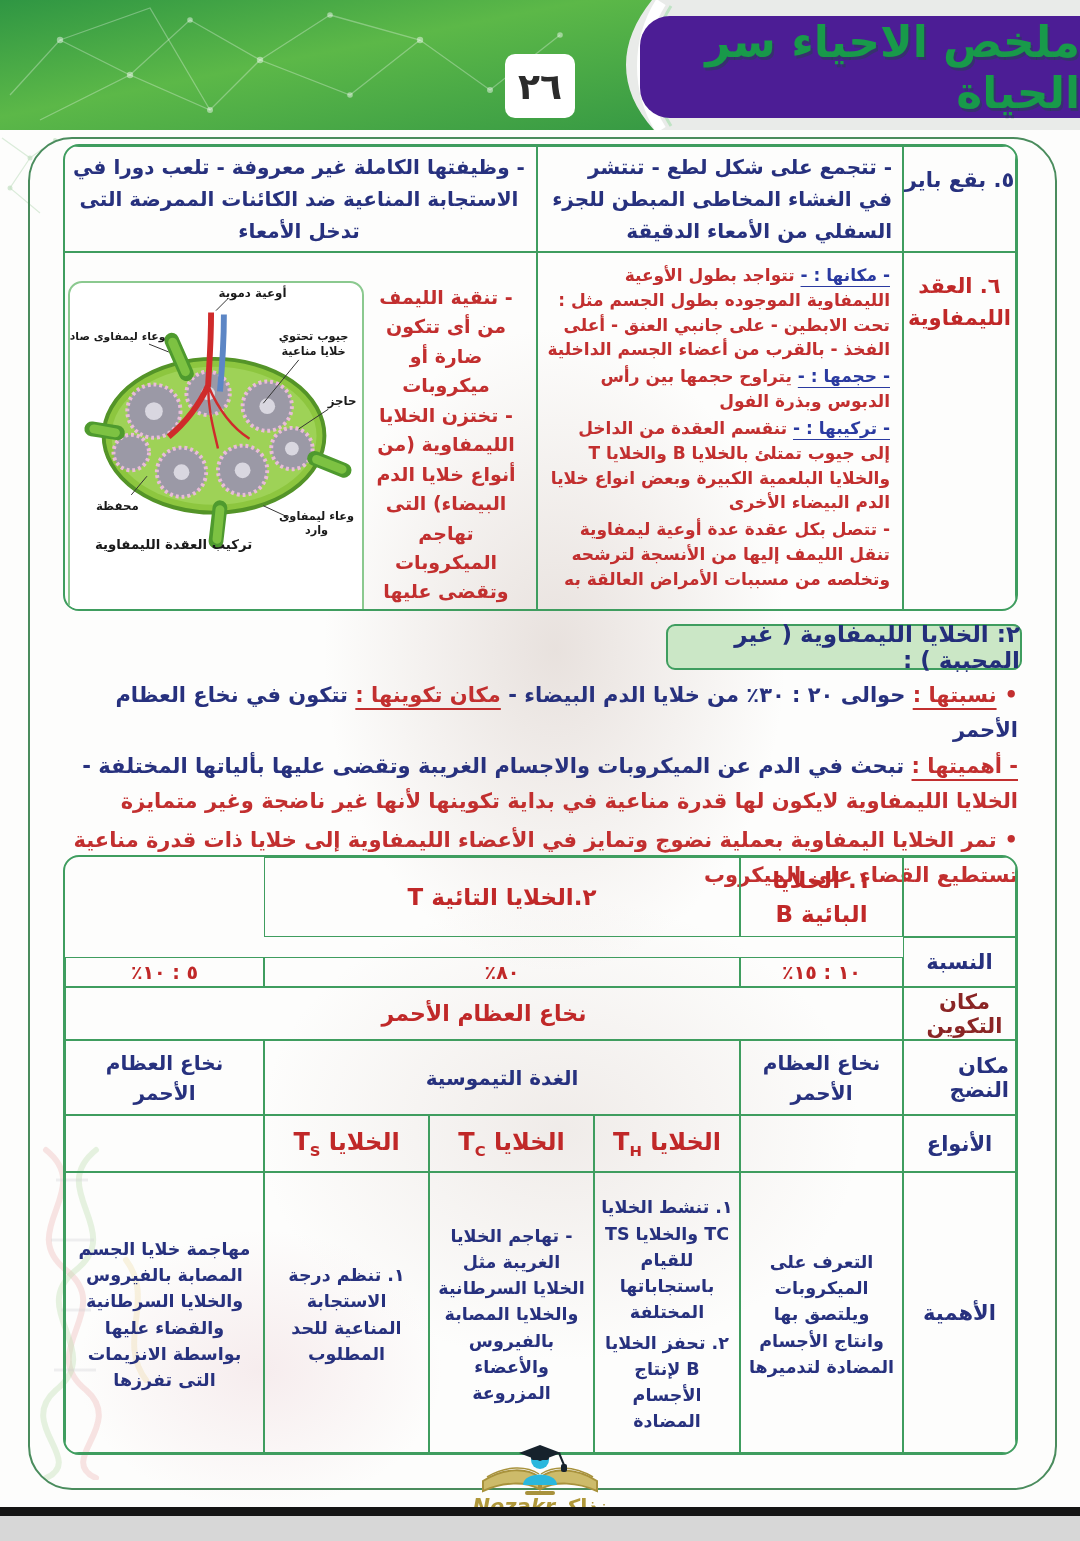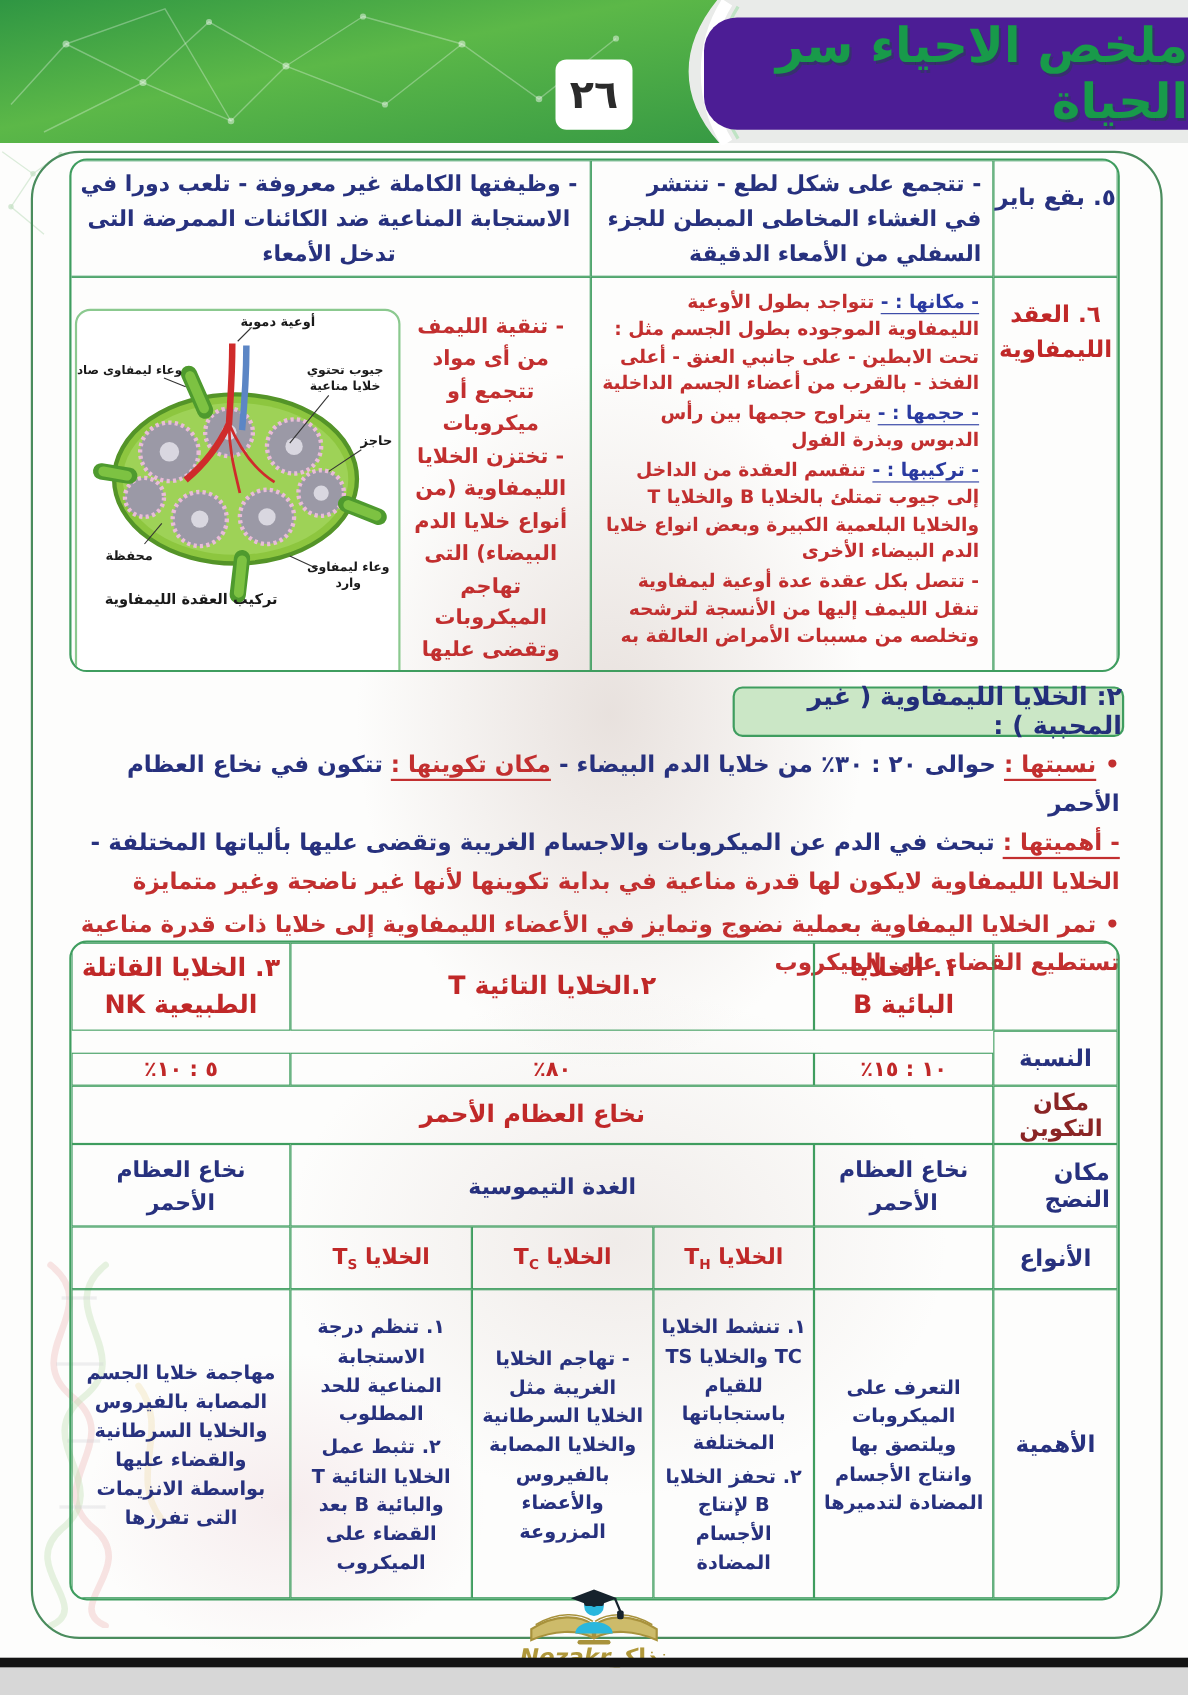--- a/index.html
+++ b/index.html
@@ -89,21 +89,21 @@
     border:2px solid #3f9d5f; border-radius:16px; overflow:hidden;
   }
   .t2 > div { border:1px solid #3f9d5f; display:flex; align-items:center; justify-content:center;
               text-align:center; padding:4px 6px; }
   .t2 .hdr { color:#c02828; font-weight:bold; font-size:23px; line-height:1.5; }
   .t2 .lab { color:#27317e; font-weight:bold; font-size:21px;text-align:right; }
   .t2 .lab-maroon { color:#8a2525; font-weight:bold; font-size:21px;padding-left:16px; }
   .t2 .rval { color:#c02828; font-weight:bold; font-size:19px;margin-top:20px; }
   .t2 .rbig { color:#c02828; font-weight:bold; font-size:22px; }
   .t2 .bval { color:#27317e; font-weight:bold; font-size:20px; line-height:1.5; }
-  .t2 .thead { color:#c02828; font-weight:bold; font-size:20px; }
+  .t2 .thead { color:#c02828; font-weight:bold; font-size:24px; }
   .t2 .imp { align-items:flex-start; color:#27317e; font-weight:bold; font-size:17.5px;
              line-height:1.5; padding-top:12px; flex-direction:column; }
   .t2 .imp p { margin-bottom:4px; width:100%; }
   sub { font-size:.62em; }
 
   
   .logo { top:1441px; left:0; width:1080px; display:flex; flex-direction:column; align-items:center; }
   .brand-line { font-size:21px; font-weight:bold; color:#b0983a; margin-top:-2px; }
   .brand-line .en { font-style:italic; }
   .bottom-line { top:1507px; left:0; width:1080px; height:9px; background:#141414; }
@@ -199,21 +199,21 @@
   <div class="lbl-cell lbl-red">
     <span>٦. العقد الليمفاوية</span>
   </div>
   <div class="nodes-detail">
     <p><span class="kw">- مكانها : -</span> <span>تتواجد بطول الأوعية الليمفاوية الموجوده بطول الجسم مثل : تحت الابطين - على جانبي العنق - أعلى الفخذ - بالقرب من أعضاء الجسم الداخلية</span></p>
     <p><span class="kw">- حجمها : -</span> <span>يتراوح حجمها بين رأس الدبوس وبذرة الفول</span></p>
     <p><span class="kw">- تركيبها : -</span> <span>تنقسم العقدة من الداخل إلى جيوب تمتلئ بالخلايا B والخلايا T والخلايا البلعمية الكبيرة وبعض انواع خلايا الدم البيضاء الأخرى</span></p>
     <p><span>- تتصل بكل عقدة عدة أوعية ليمفاوية تنقل الليمف إليها من الأنسجة لترشحه وتخلصه من مسببات الأمراض العالقة به</span></p>
   </div>
   <div class="img-cell">
-    <div class="nodes-func">- تنقية الليمف من أى مواد تتجمع أو ميكروبات
+    <div class="nodes-func">- تنقية الليمف من أى تتكون ضارة أو ميكروبات
 - تختزن الخلايا الليمفاوية (من أنواع خلايا الدم البيضاء) التى تهاجم الميكروبات وتقضى عليها</div>
     <div class="diagram-box">
       <svg viewBox="0 0 296 278" width="292" height="274">
 
         <ellipse cx="146" cy="155" rx="112" ry="78" fill="#8dc63f" stroke="#549428" stroke-width="4"></ellipse>
         <ellipse cx="146" cy="155" rx="104" ry="70" fill="#9ed257"></ellipse>
 
         <g stroke="#e9bcd8" stroke-width="4" stroke-dasharray="3,3">
           <circle cx="85" cy="130" r="27" fill="#9b99a6"></circle>
           <circle cx="140" cy="112" r="22" fill="#9b99a6"></circle>
@@ -285,21 +285,20 @@
   <p>
     <span class="bdot">•</span><span class="bl">تمر الخلايا اليمفاوية بعملية نضوج وتمايز في الأعضاء الليمفاوية إلى خلايا ذات قدرة مناعية تستطيع القضاء على الميكروب</span>
   </p>
 </div>
 
 <div class="abs t2">
 
   <div style="grid-area:1/1/2/2"></div>
   <div class="hdr" style="grid-area:1/2/2/3">١. الخلايا البائية B</div>
   <div class="hdr" style="grid-area:1/3/2/6">٢.الخلايا التائية T</div>
-  <div class="hdr" style="grid-area:1/6/2/7">٣. الخلايا القاتلة الطبيعية NK</div>
 
   <div class="lab" style="grid-area:2/1/3/2">النسبة</div>
   <div class="rval" style="grid-area:2/2/3/3">١٠ : ١٥٪</div>
   <div class="rval" style="grid-area:2/3/3/6">٨٠٪</div>
   <div class="rval" style="grid-area:2/6/3/7">٥ : ١٠٪</div>
 
   <div class="lab-maroon" style="grid-area:3/1/4/2">مكان التكوين</div>
   <div class="rbig" style="grid-area:3/2/4/7">نخاع العظام الأحمر</div>
 
   <div class="lab" style="grid-area:4/1/5/2">مكان النضج</div>
@@ -326,21 +325,20 @@
     </div>
   <div class="imp" style="grid-area:6/3/7/4">
     <p>١. تنشط الخلايا TC والخلايا TS للقيام باستجاباتها المختلفة</p>
     <p>٢. تحفز الخلايا B لإنتاج الأجسام المضادة</p>
   </div>
   <div class="imp" style="grid-area:6/4/7/5">
       <p>- تهاجم الخلايا الغريبة مثل الخلايا السرطانية والخلايا المصابة بالفيروس والأعضاء المزروعة</p>
     </div>
   <div class="imp" style="grid-area:6/5/7/6">
     <p>١. تنظم درجة الاستجابة المناعية للحد المطلوب</p>
-    <p>٢. تثبط عمل الخلايا التائية T والبائية B بعد القضاء على الميكروب</p>
   </div>
   <div class="imp" style="grid-area:6/6/7/7">
       <p>مهاجمة خلايا الجسم المصابة بالفيروس والخلايا السرطانية والقضاء عليها بواسطة الانزيمات التى تفرزها</p>
     </div>
 </div>
 
 <div class="abs logo">
   <svg width="150" height="56" viewBox="0 0 150 56">
 
     <path d="M18,40 C40,26 62,27 74,36 L74,48 C60,40 38,41 18,50 Z" fill="#cdbb6a" stroke="#a8923c" stroke-width="2"></path>

